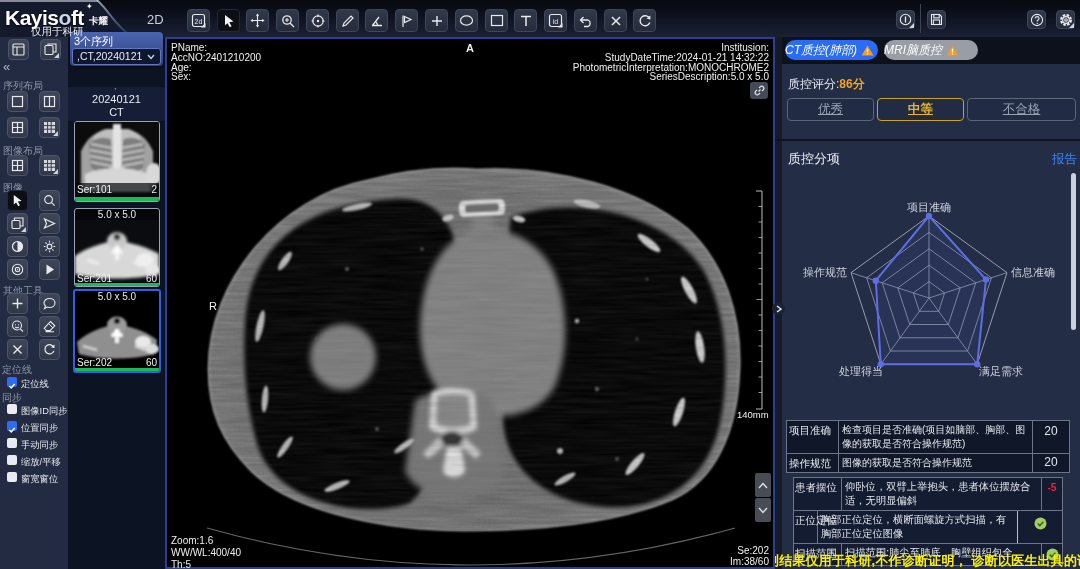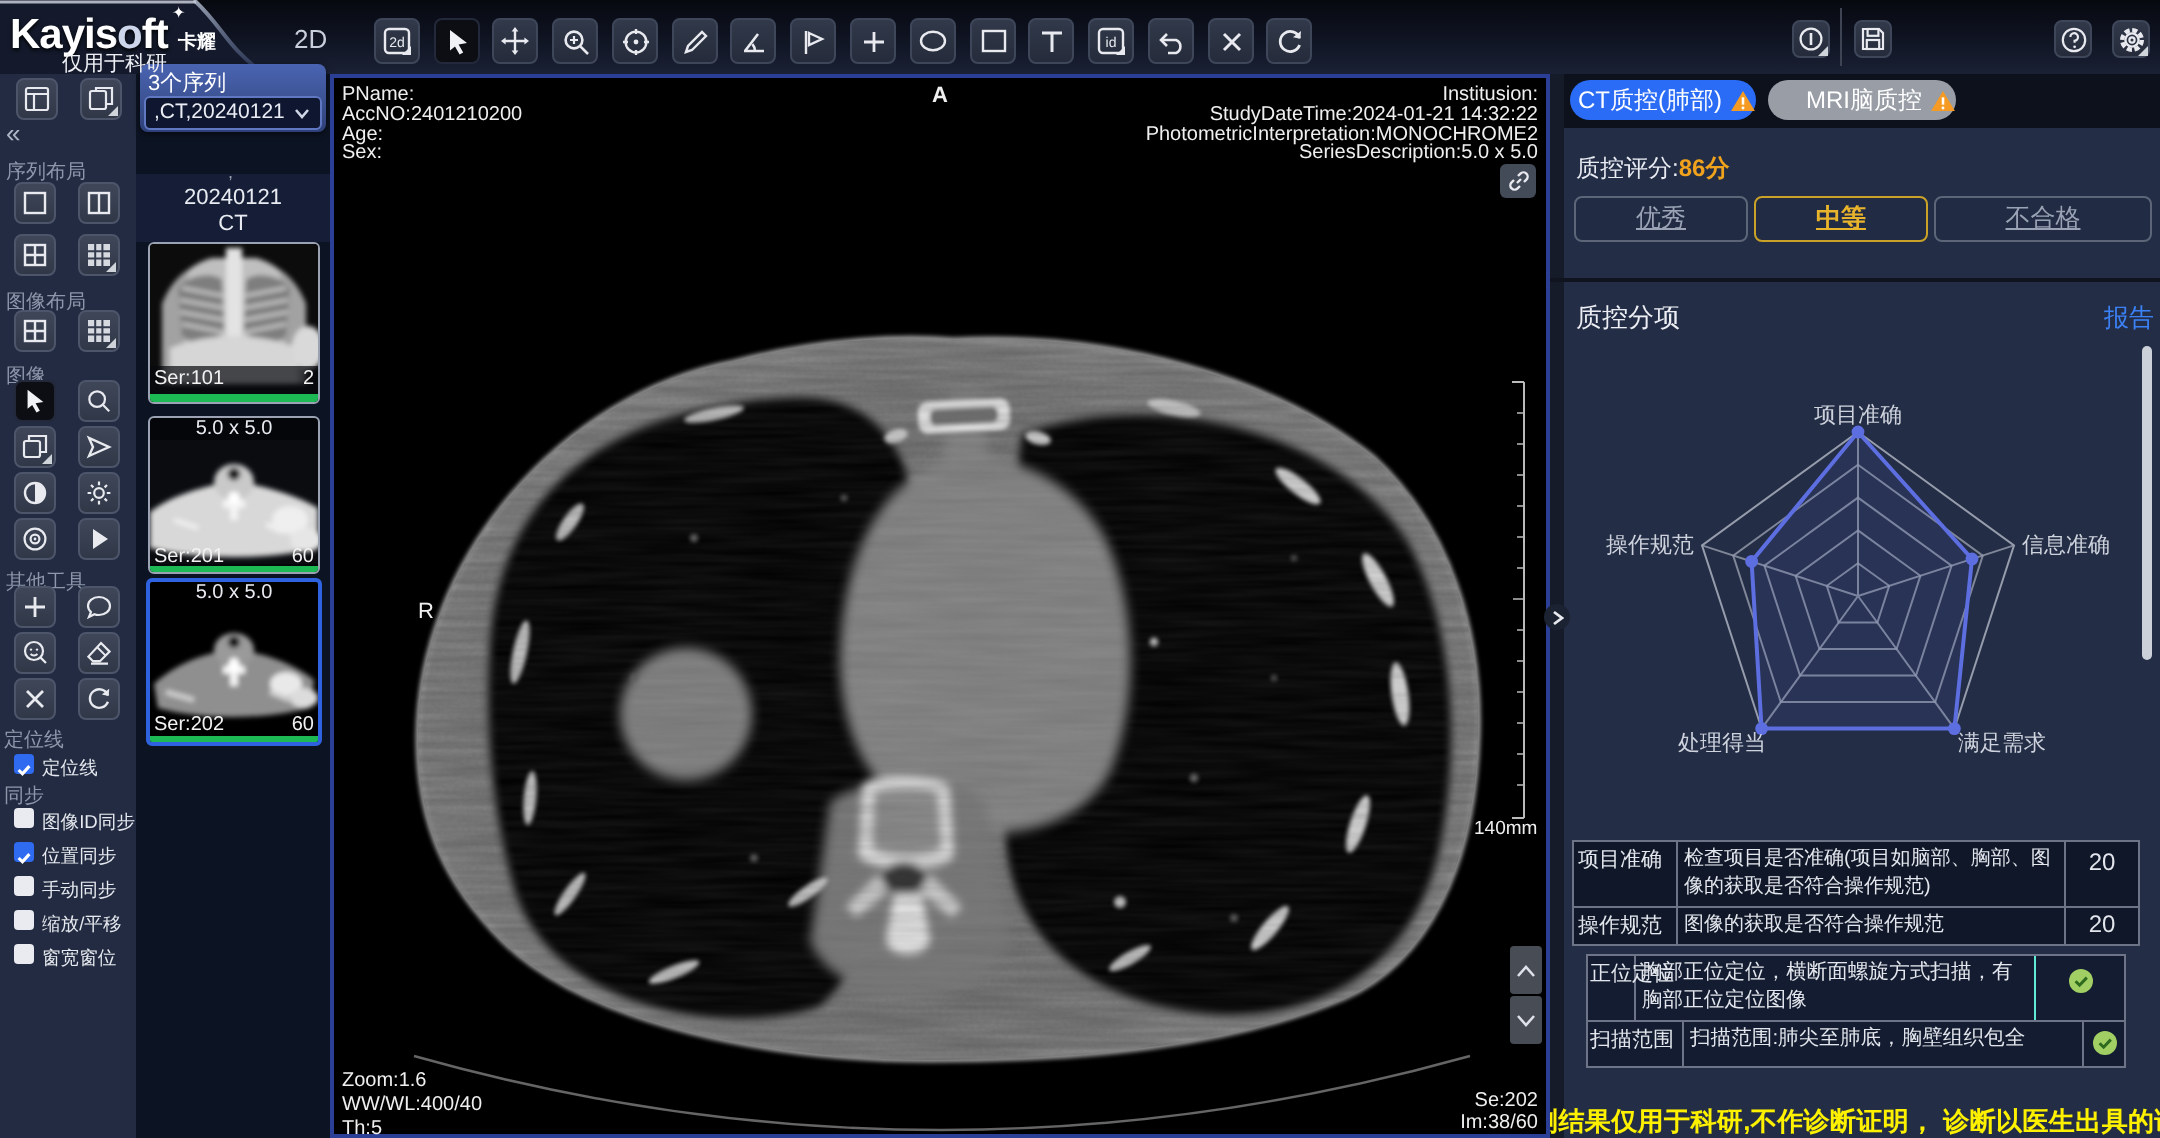--- a/index.html
+++ b/index.html
@@ -29,21 +29,21 @@
   #thp{left:68px;top:37px;width:97px;height:532px;background:#0c1322;}
   .thlbl{position:absolute;color:#e8ebf1;}
   
   #viewer{left:165px;top:37px;width:610px;height:532px;background:#000;
     border:2px solid #2c3f96;}
   .ov{position:absolute;color:#efefef;font-size:10px;line-height:9.8px;white-space:pre;}
   
   #rp{left:775px;top:37px;width:305px;height:532px;background:#232d46;}
   #rphead{position:absolute;left:0;top:0;width:305px;height:27px;background:#0d111b;}
   .pill{position:absolute;top:3px;height:20px;border-radius:10px;color:#fff;
-    font-size:12px;display:flex;align-items:center;justify-content:flex-end;gap:4px;}
+    font-size:12px;display:flex;align-items:center;justify-content:flex-start;gap:4px;font-style:italic;}
   .gradebtn{position:absolute;top:61px;width:94px;height:23px;border:1px solid #5c6678;
     border-radius:4px;color:#9aa3b5;font-size:12.5px;display:flex;align-items:center;
     justify-content:center;background:rgba(0,0,0,0.04);text-decoration:underline;}
   .warn{width:13px;height:11px;}
 </style>
 </head>
 <body>
 <div id="stage">
   <div class="abs" id="topbar">
     <svg class="abs" style="left:0;top:0" width="240" height="37">
@@ -645,20 +645,25 @@
         <div style="flex:1;text-align:center;font-size:12px;padding-top:3px;">20</div>
       </div>
       <div style="display:flex;">
         <div style="width:52px;padding:1.5px 0 1.5px 2px;border-right:1px solid #6d7487;white-space:nowrap;font-size:10.5px;">操作规范</div>
         <div style="width:194px;padding:1.5px 3px;border-right:1px solid #6d7487;">图像的获取是否符合操作规范</div>
         <div style="flex:1;text-align:center;font-size:12px;padding-top:1px;">20</div>
       </div>
     </div>
     <div class="abs" style="left:18px;top:440px;width:270px;background:#131c31;border:1px solid #6d7487;color:#e3e6ec;font-size:10.3px;line-height:14px;">
       <div style="display:flex;border-bottom:1px solid #6d7487;">
+        <div style="width:48px;padding:2px 0 2px 1px;border-right:1px solid #6d7487;white-space:nowrap;font-size:10.5px;">患者摆位</div>
+        <div style="width:200px;padding:2px 3px;border-right:1px solid #6d7487;">仰卧位，双臂上举抱头，患者体位摆放合适，无明显偏斜</div>
+        <div style="flex:1;text-align:center;color:#e5243d;font-weight:bold;padding-top:3px;">-5</div>
+      </div>
+      <div style="display:flex;border-bottom:1px solid #6d7487;">
         <div style="width:24px;padding:2px 0 2px 1px;border-right:1px solid #6d7487;white-space:nowrap;font-size:10.5px;">正位定位</div>
         <div style="width:200px;padding:2px 3px;border-right:1px solid #5eead4;">胸部正位定位，横断面螺旋方式扫描，有胸部正位定位图像</div>
         <div style="flex:1;text-align:center;padding-top:6px;"><svg width="13" height="13" viewBox="0 0 13 13">
               <circle cx="6.5" cy="6.5" r="6" fill="#a2cf63"></circle>
               <path d="M3.8,6.6 L5.8,8.6 L9.4,4.8" fill="none" stroke="#2e6b1e" stroke-width="1.5"></path>
             </svg></div>
       </div>
       <div style="display:flex;">
         <div style="width:48px;padding:2px 0 2px 1px;border-right:1px solid #6d7487;white-space:nowrap;font-size:10.5px;">扫描范围</div>
         <div style="width:200px;padding:2px 3px;border-right:1px solid #6d7487;">扫描范围:肺尖至肺底，胸壁组织包全</div>

